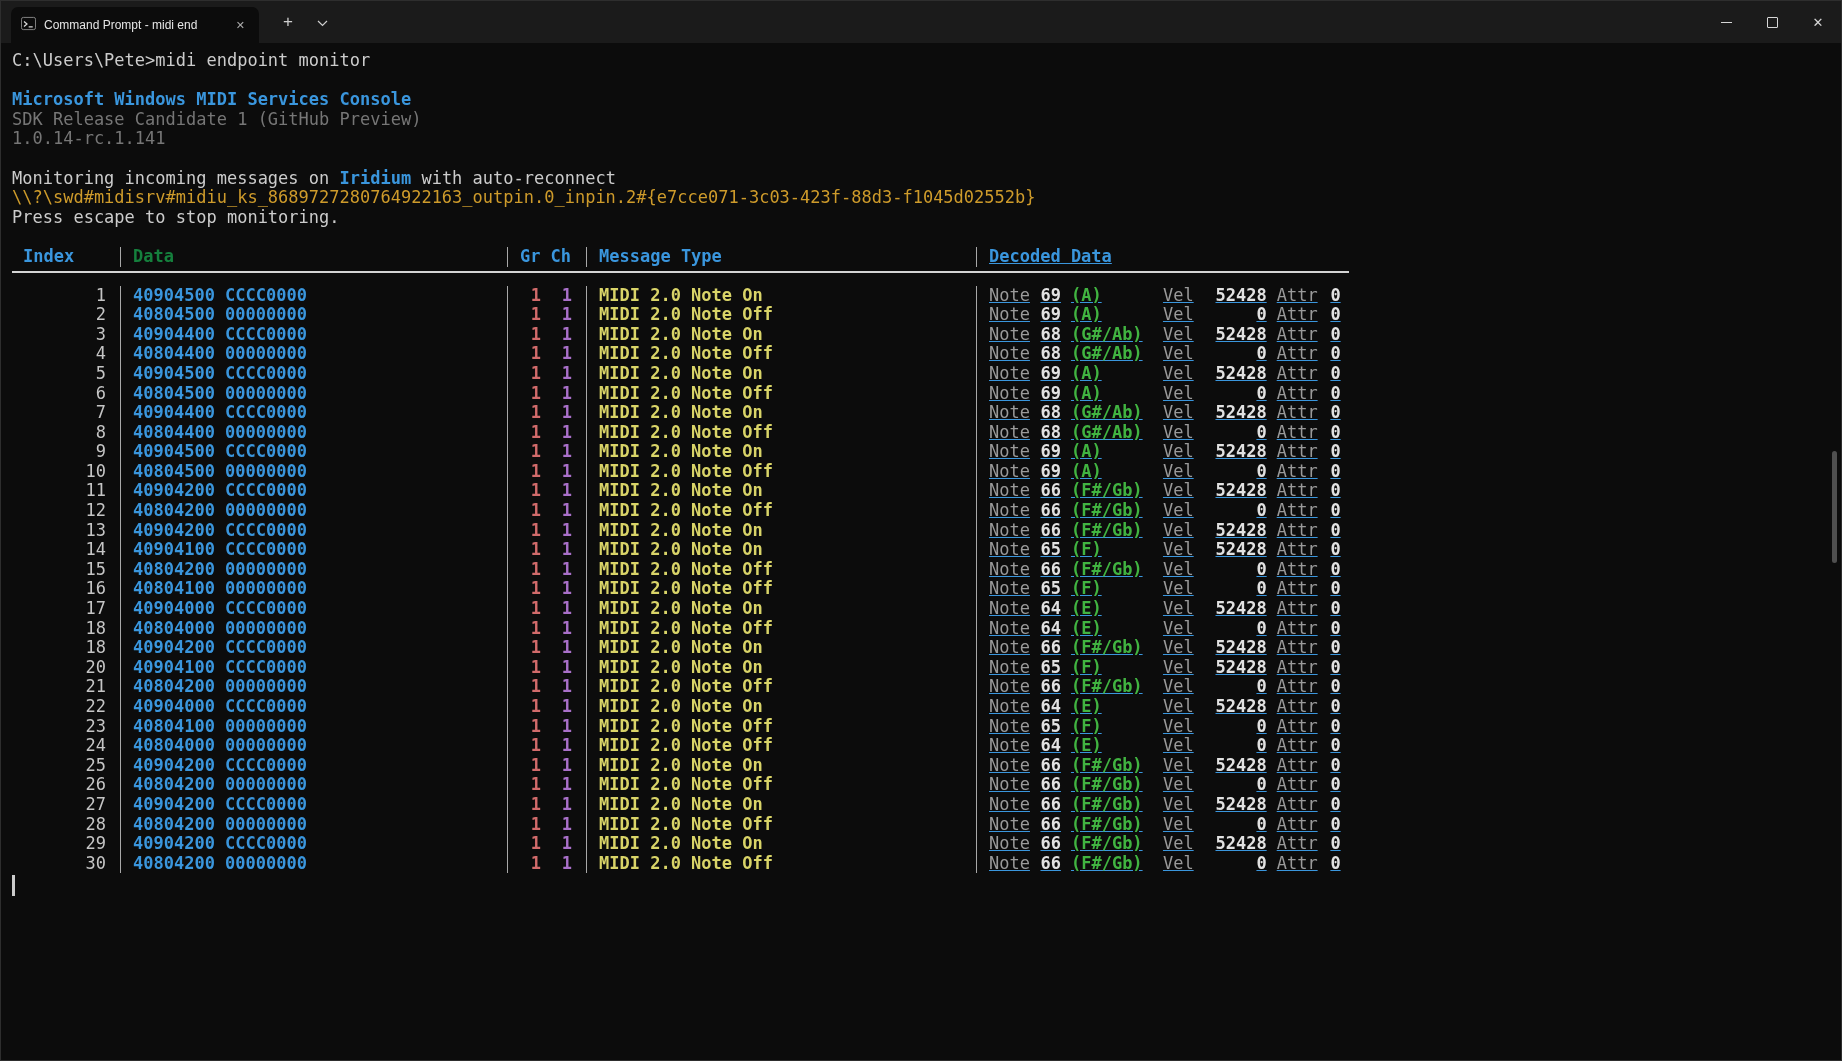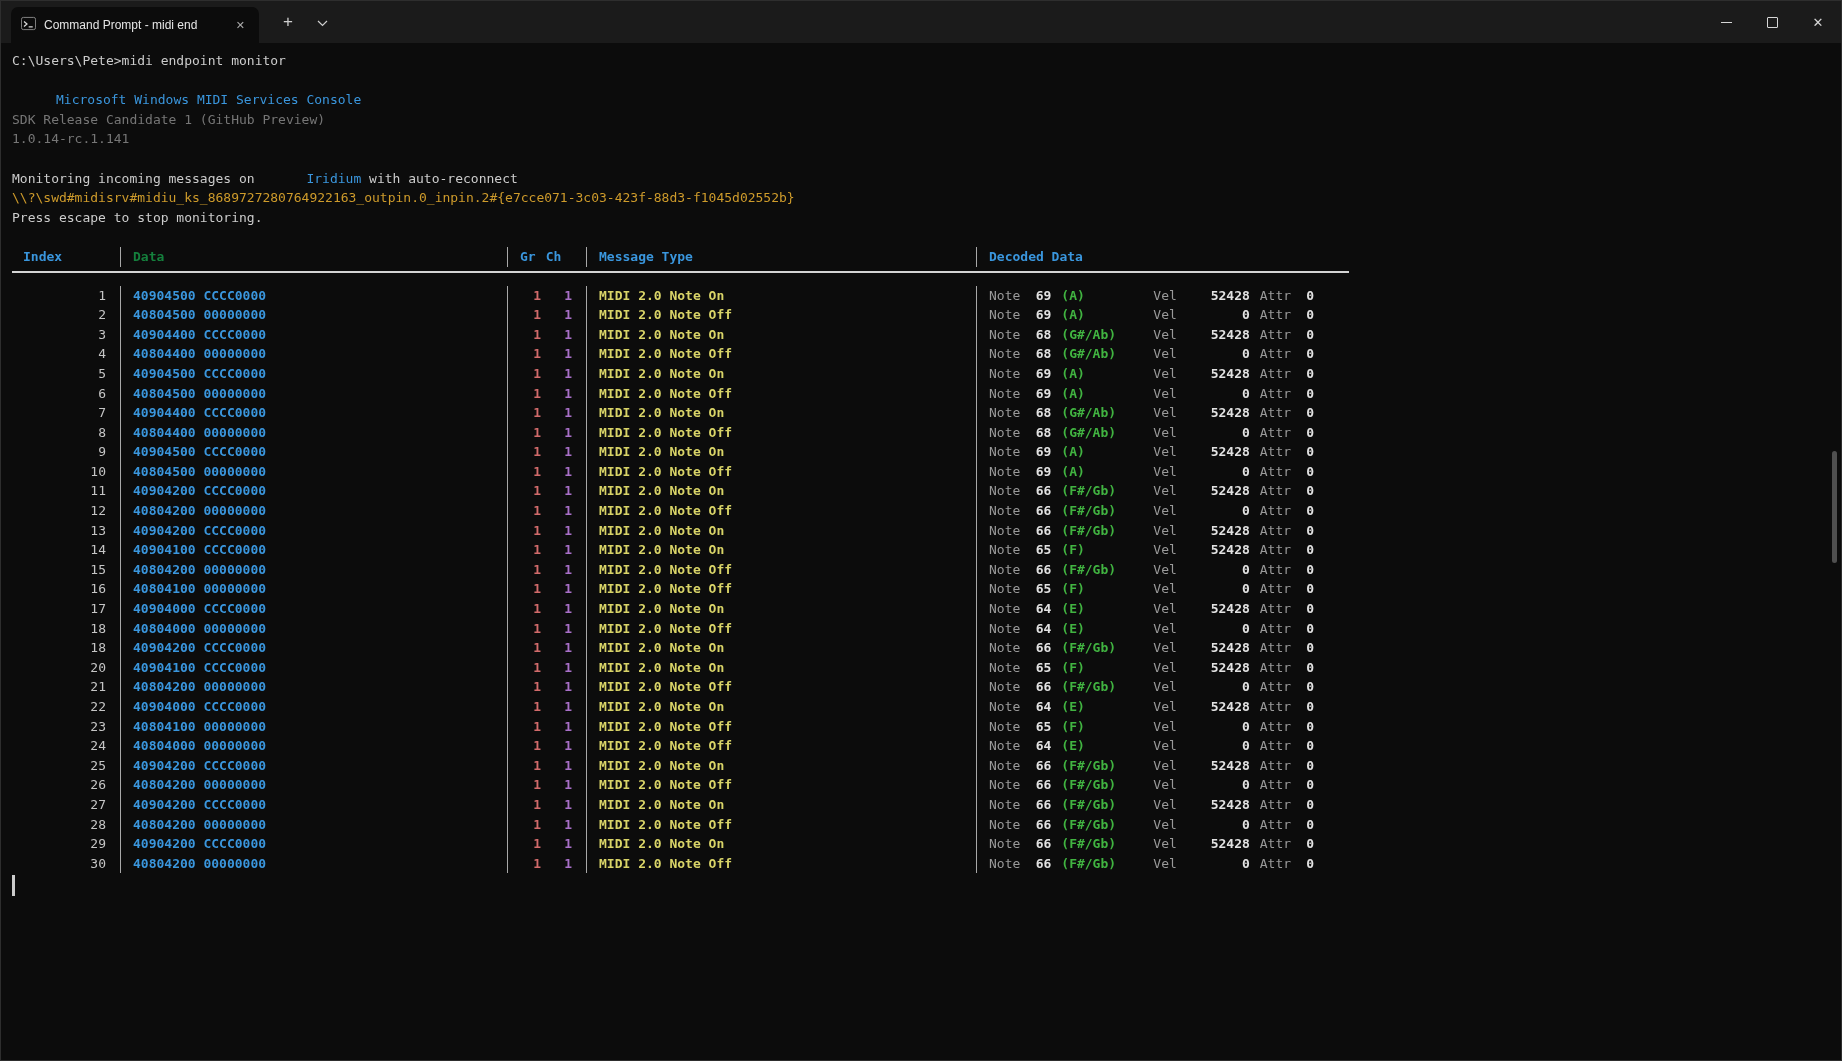--- a/index.html
+++ b/index.html
@@ -15,41 +15,41 @@
   .newtab{margin-left:16px;align-self:center;color:#cfcfcf;font-size:17px;padding:2px 8px;}
   .chev{margin-left:8px;align-self:center;padding:4px 8px;}
   .wincontrols{margin-left:auto;align-self:stretch;display:flex;}
   .winbtn{width:46px;height:42px;display:flex;align-items:center;justify-content:center;color:#d6d6d6;font-size:13px;}
   .glyph-min{display:block;width:11px;height:1px;background:#d6d6d6;}
   .glyph-max{display:block;width:9px;height:9px;border:1px solid #d6d6d6;border-radius:1px;}
 
   
   .terminal{position:absolute;left:1px;right:1px;top:42px;bottom:1px;background:#0c0c0c;overflow:hidden;
             padding:8px 0 0 10px;font-family:"DejaVu Sans Mono","Liberation Mono",monospace;
-            font-size:13px;line-height:19.6px;color:#cccccc;}
+            font-size:17px;line-height:19.6px;color:#cccccc;}
   .line{height:19.6px;white-space:pre;}
-  .b{font-weight:normal;margin-left:44px;}
+  .b{font-weight:bold;}
   .blue{color:#3a96dd;}
   .gray{color:#767676;}
   .gold{color:#ce9b2b;}
 
   
   .row{display:flex;height:19.6px;align-items:flex-start;}
   .sep{width:1px;background:#a8a8a8;align-self:stretch;margin-left:14px;margin-right:12px;}
   .c-index{width:94px;box-sizing:border-box;text-align:right;color:#c5c5c5;}
   .hdr .c-index{text-align:left;padding-left:11px;color:#3a96dd;font-weight:bold;}
   .c-data{width:360px;color:#3a96dd;font-weight:bold;}
   .hdr .c-data{color:#15803d;}
   .c-gr{width:21px;text-align:right;color:#d26b6b;font-weight:bold;}
   .c-ch{width:21px;margin-left:10px;text-align:right;color:#a970c9;font-weight:bold;}
   .c-grch{display:flex;width:52px;color:#3a96dd;font-weight:bold;}
   .c-grch .chh{margin-left:10px;}
   .c-msg{width:363px;color:#d9d468;font-weight:bold;}
   .hdr .c-msg{color:#3a96dd;}
-  .c-dec{display:flex;color:#3a96dd;font-weight:bold;}
+  .c-dec{display:flex;color:#3a96dd;font-weight:bold;text-decoration:underline;}
   .d-lbl{color:#9a9a9a;font-weight:normal;}
   .d-note{width:31px;text-align:right;color:#e2e2e2;}
   .d-name{width:92px;margin-left:10px;color:#41b441;}
   .d-vel{width:73px;text-align:right;color:#e2e2e2;}
   .d-attrlbl{margin-left:10px;}
   .d-attrv{width:23px;text-align:right;color:#e2e2e2;}
   .hrule{width:1337px;height:2px;background:#d4d4d4;margin:4px 0 13px 0;}
 
   
   .cursor-line{height:24px;display:flex;align-items:center;}

